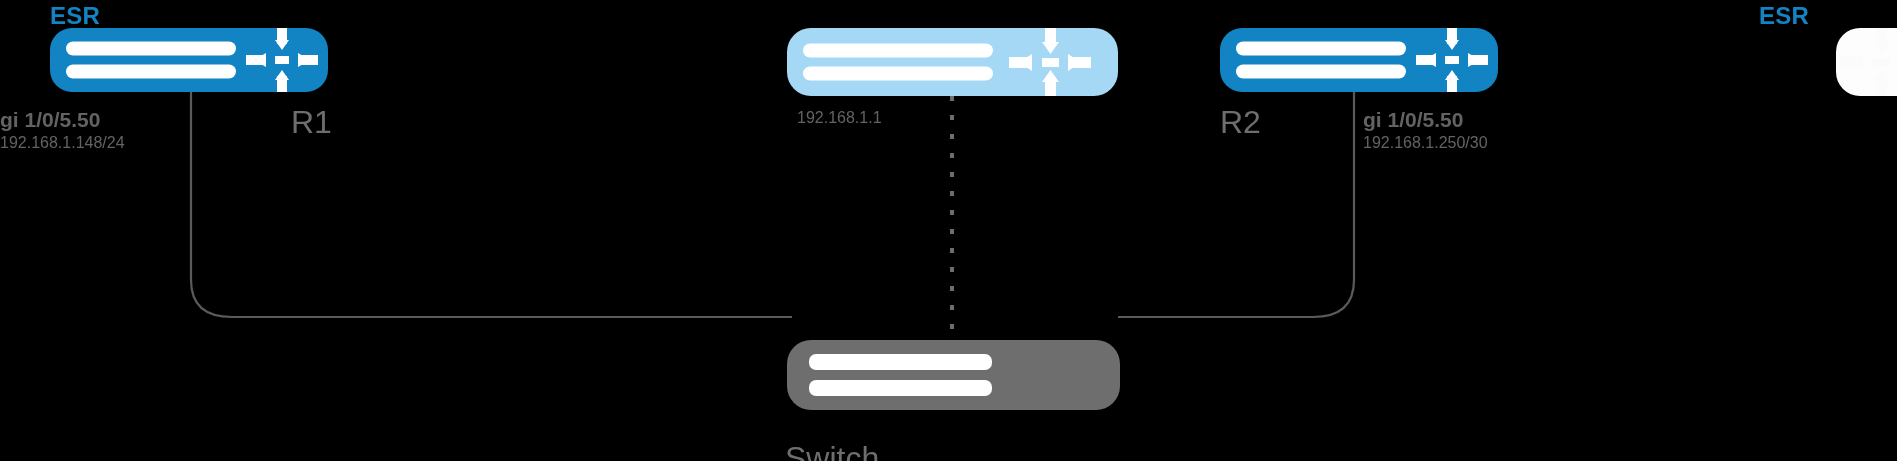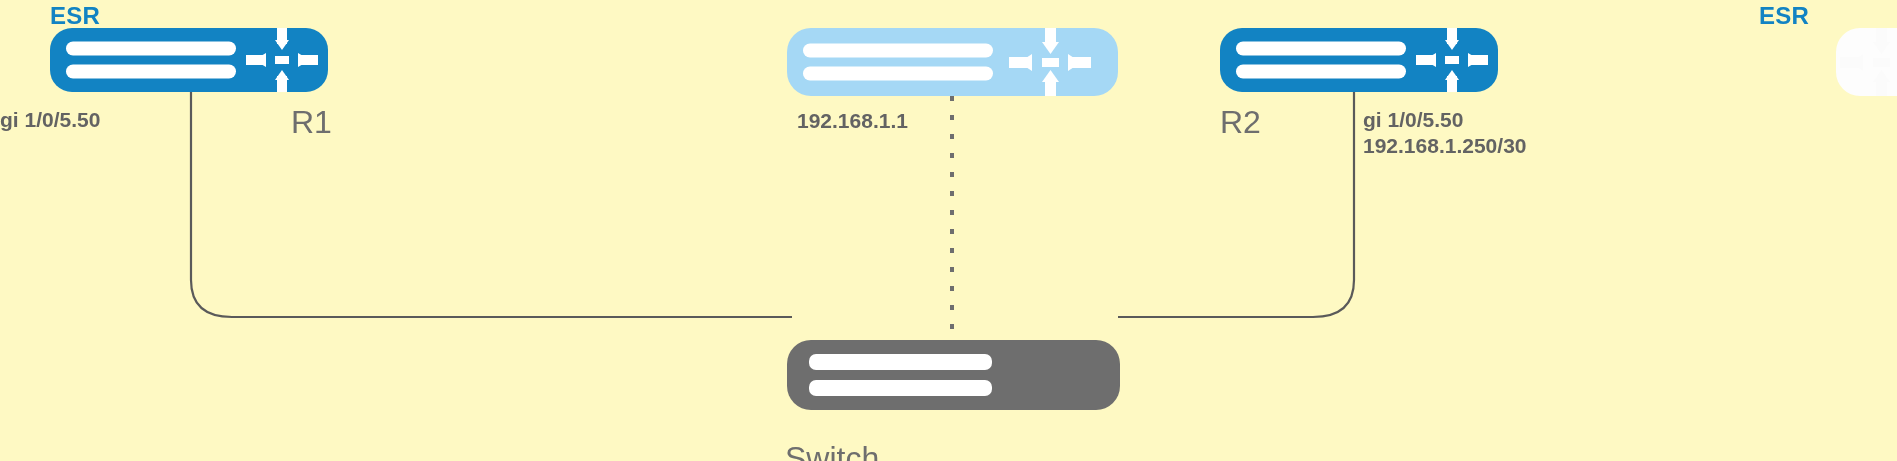--- a/index.html
+++ b/index.html
@@ -8,21 +8,21 @@
     padding: 0;
     background: #ffffff;
   }
   body {
     font-family: "Liberation Sans", sans-serif;
   }
   #diagram {
     position: relative;
     width: 1897px;
     height: 461px;
-    background: #fef9c3;
+    background: #000000;
     overflow: hidden;
   }
   #wires {
     position: absolute;
     left: 0;
     top: 0;
     width: 1897px;
     height: 461px;
   }
   
@@ -70,22 +70,22 @@
     position: absolute;
     color: #636363;
     font-weight: bold;
     font-size: 21px;
     line-height: 29px;
     white-space: nowrap;
   }
   .ip-label {
     position: absolute;
     color: #636363;
-    font-weight: bold;
-    font-size: 21px;
+    font-weight: normal;
+    font-size: 16px;
     white-space: nowrap;
   }
 </style>
 </head>
 <body>
 
 <div id="diagram">
 
   <svg id="wires" viewBox="0 0 1897 461" xmlns="http://www.w3.org/2000/svg">
     <path d="M 191 92 L 191 280 Q 191 317 232 317 L 792 317" fill="none" stroke="#5a5a5a" stroke-width="2.2"></path>
@@ -109,20 +109,21 @@
       <path d="M20 25 L8 32 L20 39 Z" fill="#ffffff"></path>
       <rect x="52" y="27" width="20" height="10" fill="#ffffff"></rect>
       <path d="M52 25 L64 32 L52 39 Z" fill="#ffffff"></path>
       <rect x="29" y="28" width="14" height="8" fill="#ffffff"></rect>
     </svg>
   </div>
 
   <div class="dev-name" style="left:291px; top:104px;">R1</div>
 
   <div class="iface-label" style="left:0px; top:105px;">gi 1/0/5.50</div>
+  <div class="ip-label" style="left:0px; top:134px;">192.168.1.148/24</div>
 
   <div class="device" style="left:787px; top:28px; width:331px; height:68px; background:#a5d8f5; border-radius:24px;">
     <div class="bars" style="width:190px;">
       <div class="bar" style="width:190px;"></div>
       <div class="bar" style="width:190px;"></div>
     </div>
     <svg class="arrows" style="left:222px;" width="82" height="68" viewBox="0 0 82 68">
       <rect x="36" y="0" width="11" height="18" fill="#ffffff"></rect>
       <path d="M33 14 L41.5 26 L50 14 Z" fill="#ffffff"></path>
       <rect x="36" y="50" width="11" height="18" fill="#ffffff"></rect>

